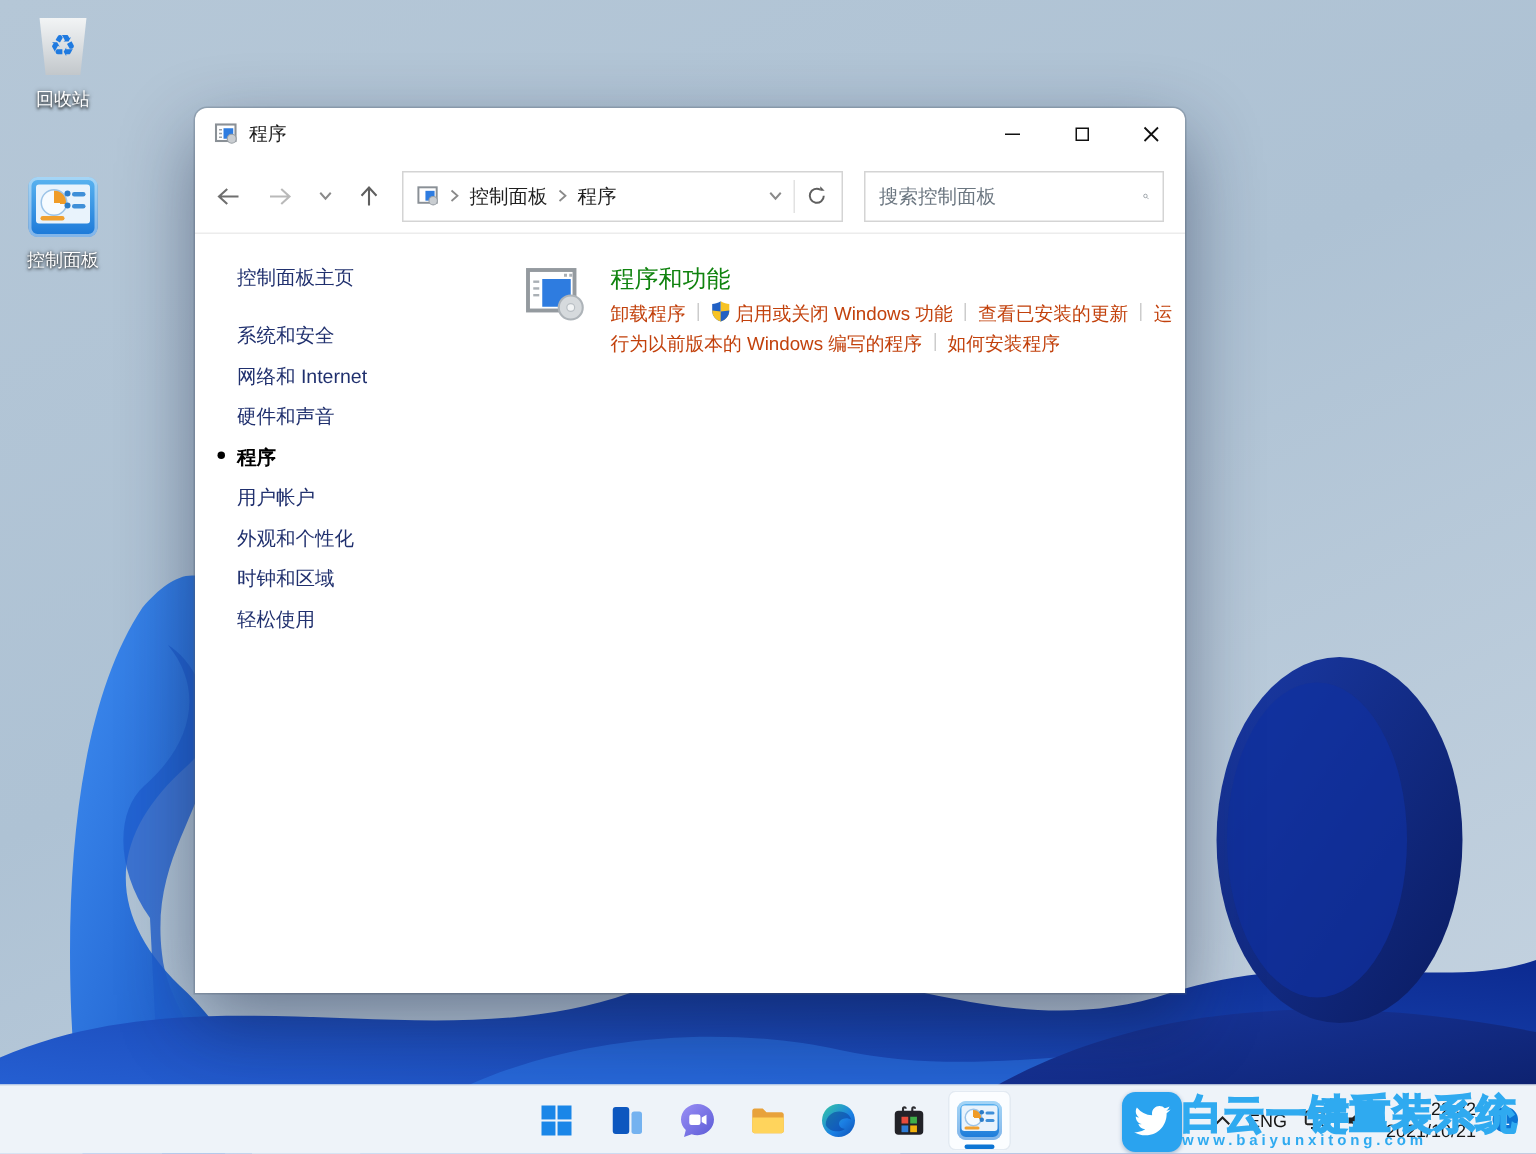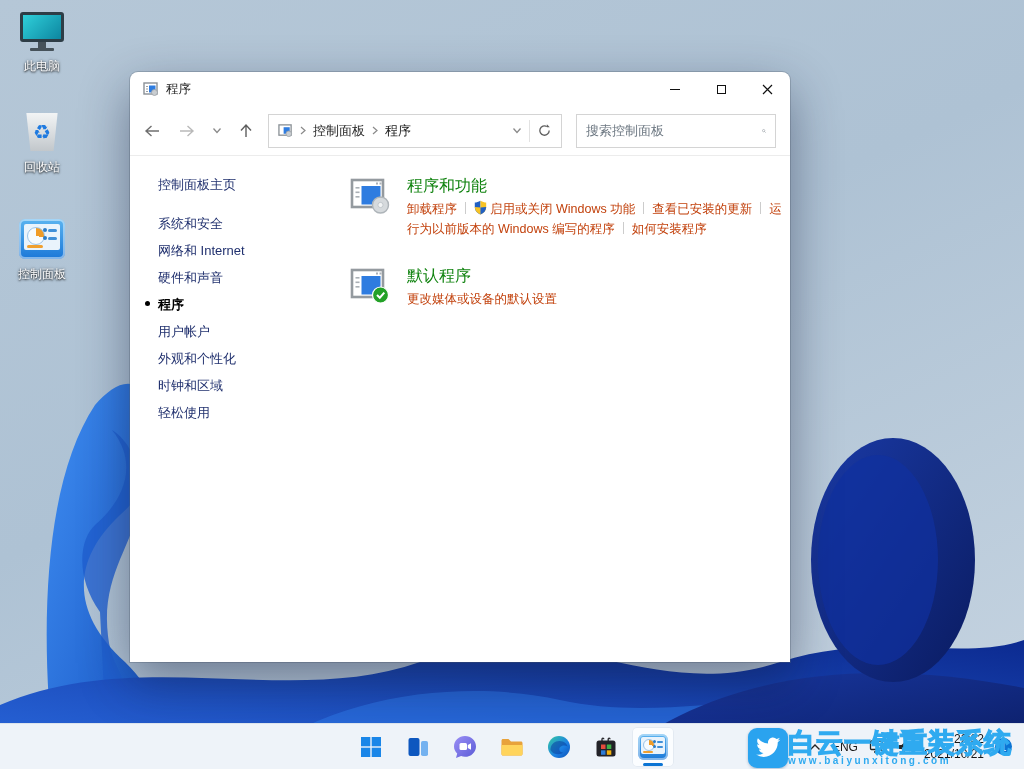--- a/index.html
+++ b/index.html
@@ -134,30 +134,20 @@
     <path d="M112 430 C138 462 126 498 96 524 C78 540 76 578 100 612 L108 769 L150 769 C146 700 112 676 108 636 C100 570 140 540 140 492 C140 462 128 440 112 430 Z" fill="#1f5fd0" opacity="0.8"></path>
     <path d="M0 769 L0 705 C140 645 290 708 420 662 C560 612 650 705 780 662 C880 630 960 662 1024 640 L1024 769 Z" fill="url(#g2)"></path>
     <path d="M240 769 C330 690 470 680 560 700 C660 722 760 690 860 700 L860 769 Z" fill="#2e78e8" opacity="0.55"></path>
     <path d="M600 769 C710 672 860 656 1024 688 L1024 769 Z" fill="url(#g3)"></path>
     <ellipse cx="893" cy="560" rx="82" ry="122" fill="url(#g3)"></ellipse>
     <ellipse cx="878" cy="560" rx="60" ry="105" fill="#1030a0" opacity="0.7"></ellipse>
   </svg>
 
   <div class="desk-icons">
 
-    <div class="desk-icon">
-      <div class="ico-box">
-        <div>
-          <div class="pc-screen"></div>
-            <div class="pc-stand"></div>
-            <div class="pc-base"></div>
-        </div>
-      </div>
-      <div class="dlabel">此电脑</div>
-    </div>
 
     <div class="desk-icon" style="margin-bottom:40px;">
       <div class="ico-box">
         <div class="bin">
             <span class="bin-sym">♻</span>
           </div>
       </div>
       <div class="dlabel">回收站</div>
     </div>
 
@@ -294,41 +284,20 @@
               <a>卸载程序</a><span class="sep"></span><svg class="shield" width="13" height="15" viewBox="0 0 13 15">
                   <path d="M6.5 0.8 C4.5 2 2.4 2.5 0.8 2.6 L0.8 7 C0.8 10.8 3.2 13.2 6.5 14.4 L6.5 0.8 Z" fill="#2160c4"></path>
                   <path d="M6.5 0.8 C8.5 2 10.6 2.5 12.2 2.6 L12.2 7 C12.2 10.8 9.8 13.2 6.5 14.4 L6.5 0.8 Z" fill="#f7c325"></path>
                   <path d="M6.5 7.6 L0.8 7 C0.9 10.8 3.2 13.2 6.5 14.4 Z" fill="#f7c325"></path>
                   <path d="M6.5 7.6 L12.2 7 C12.1 10.8 9.8 13.2 6.5 14.4 Z" fill="#2160c4"></path>
                 </svg><a>启用或关闭 Windows 功能</a><span class="sep"></span><a>查看已安装的更新</a><span class="sep"></span><a>运行为以前版本的 Windows 编写的程序</a><span class="sep"></span><a>如何安装程序</a>
             </div>
           </div>
         </div>
 
-        <div class="section">
-          <div class="sec-icon">
-            <svg width="40" height="36" viewBox="0 0 40 36">
-              <rect x="2" y="2" width="31" height="27" fill="#fff" stroke="#949a9f" stroke-width="2.6"></rect>
-              <rect x="26" y="4.5" width="2" height="2" fill="#aab0b5"></rect>
-                <rect x="29.5" y="4.5" width="2" height="2" fill="#aab0b5"></rect>
-              <rect x="5.5" y="9" width="4" height="1.6" fill="#aab0b5"></rect>
-                <rect x="5.5" y="13.5" width="4" height="1.6" fill="#aab0b5"></rect>
-                <rect x="5.5" y="18" width="4" height="1.6" fill="#aab0b5"></rect>
-              <rect x="11.5" y="8" width="19" height="18.5" fill="#2e7ce0"></rect>
-              <circle cx="30.5" cy="27" r="8" fill="#23a127" stroke="#fff" stroke-width="1.2"></circle>
-              <path d="M27 27 L29.8 29.7 L34.3 24.6" stroke="#fff" stroke-width="2" fill="none"></path>
-            </svg>
-          </div>
-          <div class="sec-body">
-            <div class="sec-title">默认程序</div>
-            <div class="sec-links">
-              <a>更改媒体或设备的默认设置</a>
-            </div>
-          </div>
-        </div>
 
       </div>
     </div>
   </div>
 
   <div class="taskbar">
     <div class="task-center">
 
       <div class="task-btn">
         <svg width="24" height="24" viewBox="0 0 24 24">

